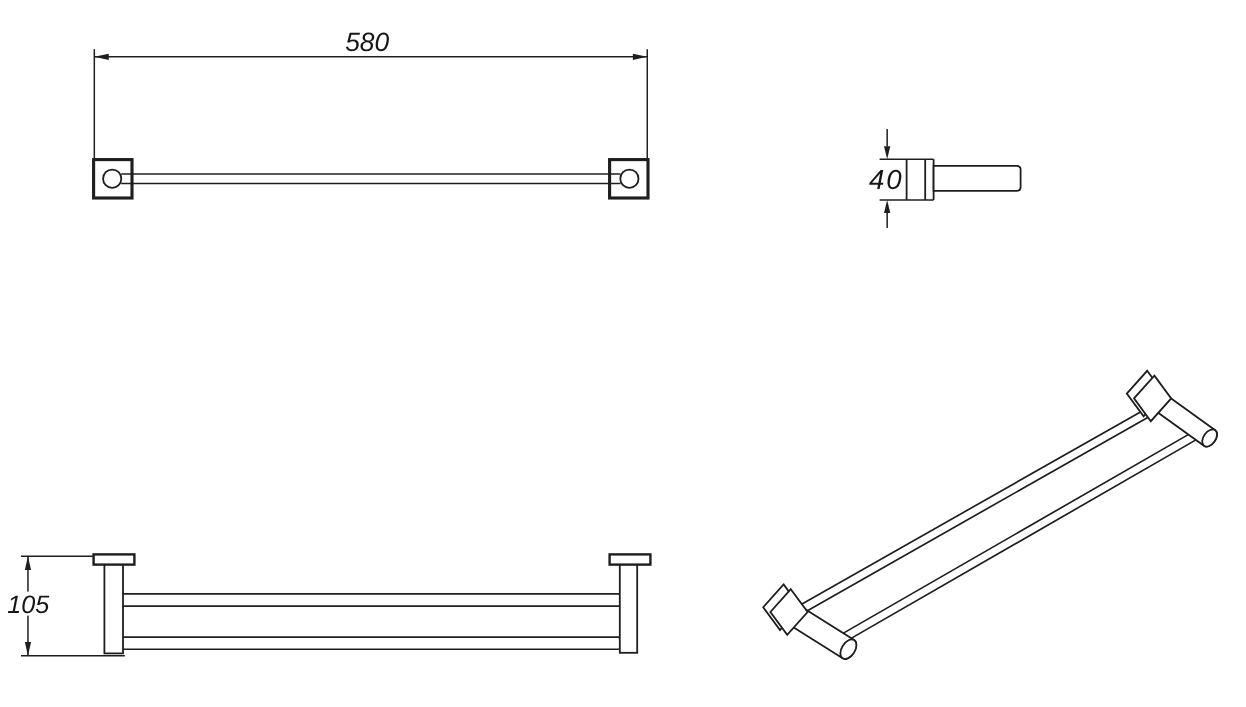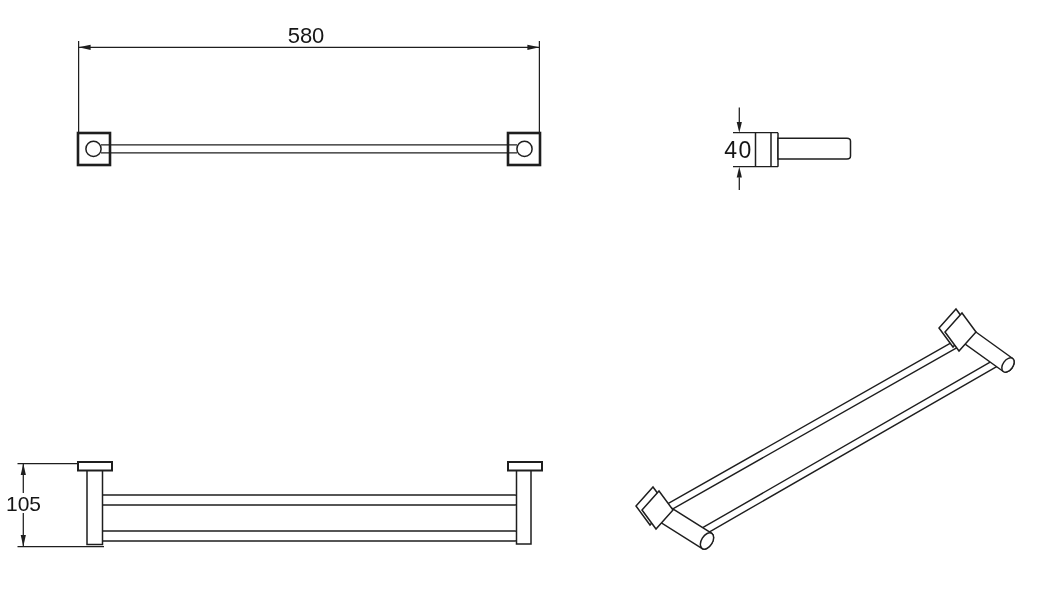--- a/index.html
+++ b/index.html
@@ -1,16 +1,16 @@
 <!DOCTYPE html>
 <html><head>
 <meta charset="utf-8">
 <style>
   html,body{margin:0;padding:0;background:#ffffff;}
-  .canvas{position:relative;width:1038px;height:589px;background:#ffffff;overflow:hidden;}
+  .canvas{position:relative;width:1038px;height:589px;background:#ffffff;overflow:hidden;font-style:italic;}
   svg{display:block;}
   .ln{stroke:#1e1e1e;fill:none;}
   .thin{stroke-width:1.25;}
   .med{stroke-width:1.5;}
   .thick{stroke-width:2.6;}
   .cap2{stroke-width:2;}
   .wfill{fill:#ffffff;stroke:#1e1e1e;}
   .arrow{fill:#1e1e1e;stroke:none;}
   .dimtext{font-family:"Liberation Sans", sans-serif;fill:#161616;}
   .t22{font-size:22px;}

